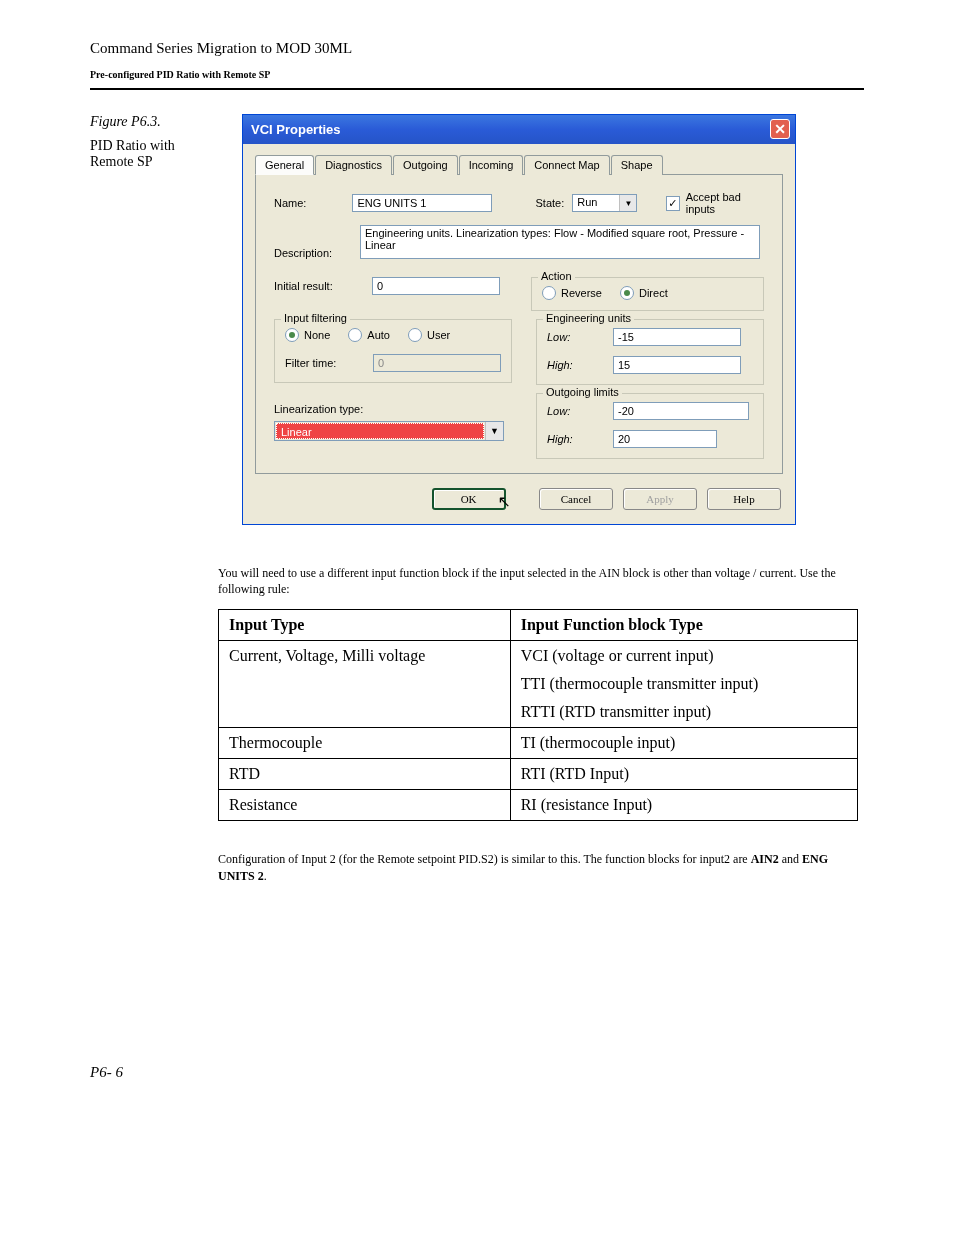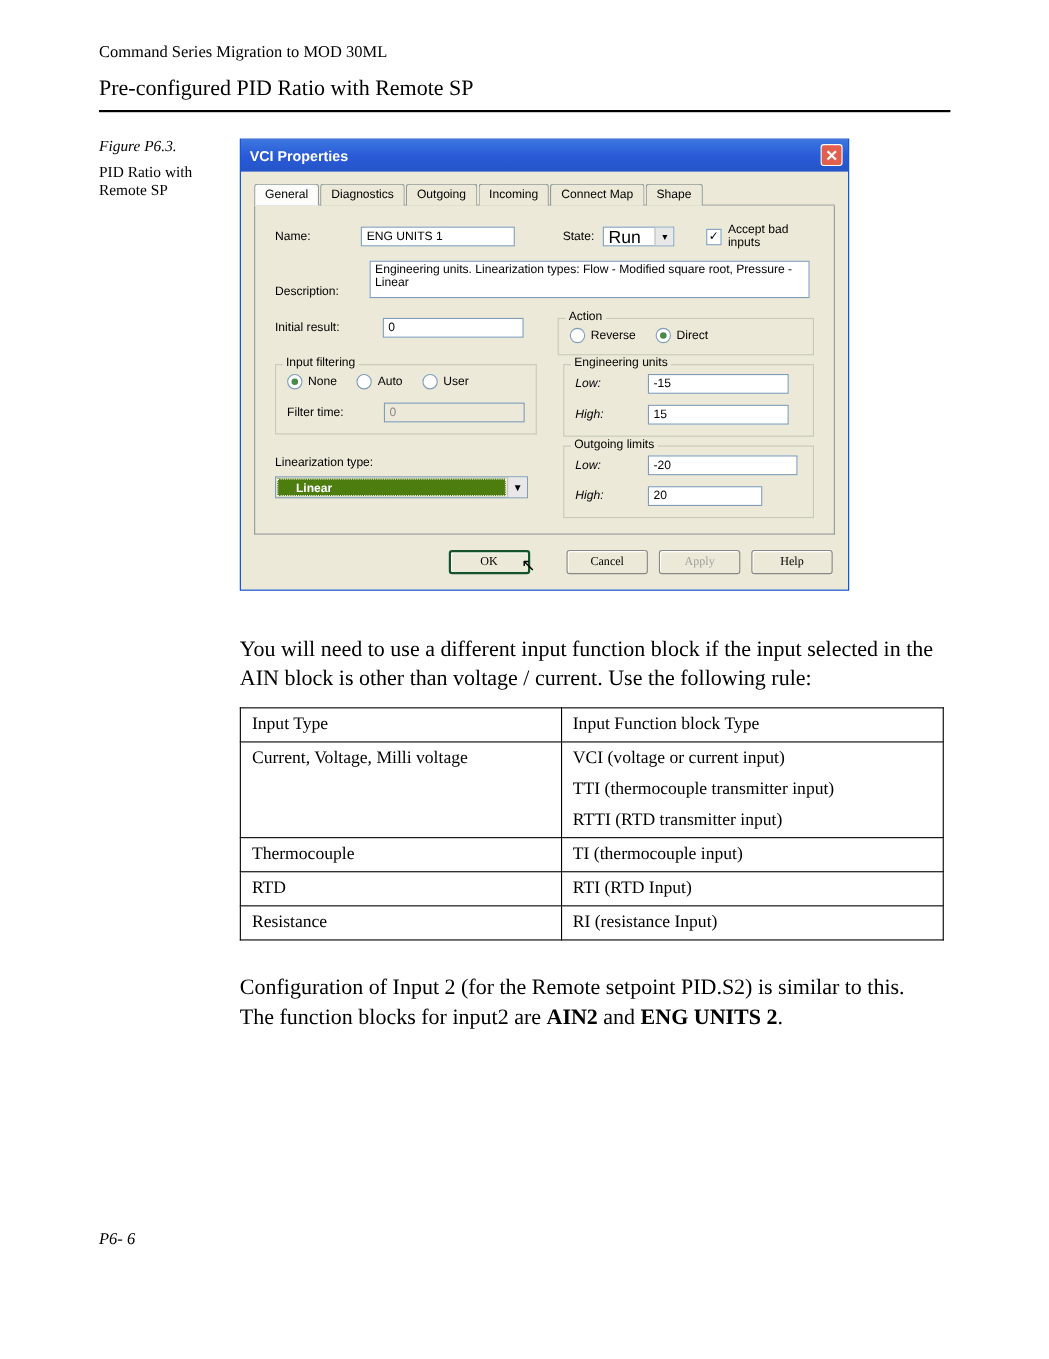--- a/index.html
+++ b/index.html
@@ -1,62 +1,62 @@
 <!DOCTYPE html>
 <html><head>
 <meta charset="utf-8">
 <style>
 body { margin:0; padding:40px 90px 40px 90px; font-family:"Times New Roman",serif; font-size:16px; color:#000; background:#fff; width:954px; box-sizing:border-box; }
 .doc-header-small { font-size:15px; margin-bottom:12px; }
-.doc-header-bold { font-size:20px; font-weight:normal; margin-bottom:8px; }
+.doc-header-bold { font-size:10px; font-weight:bold; margin-bottom:8px; }
 .hr { border:none; border-top:2px solid #000; margin:6px 0 24px 0; }
 .figure-row { display:flex; align-items:flex-start; gap:28px; }
 .figure-caption { width:100px; font-size:14px; }
 .figure-caption .fig-title { font-style:italic; margin-bottom:8px; }
 
-.dialog { width:552px; background:#ece9d8; border:1px solid #0046d5; font-family:Tahoma,Arial,sans-serif; font-size:11px; color:#000; box-shadow:0 0 0 1px #ece9d8 inset; }
+.dialog { width:552px; background:#ece9d8; border:1px solid #0046d5; font-family:Tahoma,Arial,sans-serif; font-size:11px; color:#000; box-shadow:0 0 0 1px #ece9d8 inset;margin-left:24px; }
 .titlebar { background:linear-gradient(to bottom,#3b77e0,#2a5bd7 50%,#2554c7); color:#fff; font-weight:bold; font-size:13px; padding:4px 5px 5px 8px; display:flex; justify-content:space-between; align-items:center; }
 .close-x { width:20px; height:20px; background:#e25f4e; border:1px solid #fff; border-radius:3px; box-sizing:border-box; display:flex; align-items:center; justify-content:center; color:#fff; font-weight:bold; font-size:14px; line-height:1; }
 .dialog-body { padding:10px 12px 14px 12px; }
 .tabs { display:flex; gap:1px; border-bottom:1px solid #919b9c; margin-bottom:0; }
 .tab { padding:3px 9px; background:#ece9d8; border:1px solid #919b9c; border-bottom:none; border-radius:3px 3px 0 0; position:relative; top:1px; }
 .tab.active { background:#fcfcfa; font-weight:normal; z-index:2; border-bottom:1px solid #fcfcfa; }
 .tabpanel { background:#ece9d8; border:1px solid #919b9c; border-top:none; padding:16px 18px 14px 18px; }
 .row { display:flex; align-items:center; gap:8px; margin-bottom:10px; }
 .text-input { height:18px; border:1px solid #7f9db9; background:#fff; padding:1px 4px; font-family:Tahoma,Arial,sans-serif; font-size:11px; box-sizing:border-box; }
 .text-input.disabled { background:#ece9d8; color:#888; }
 .label-cell { width:78px; }
 .small-label { width:58px; display:inline-block;font-style:italic; }
 .select-wrap { display:flex; border:1px solid #7f9db9; background:#fff; height:18px; box-sizing:border-box; }
 .select-wrap.sel-run { width:72px; }
-.select-wrap .sel-val { flex:1; padding:1px 4px; font-size:16px; }
+.select-wrap .sel-val { flex:1; padding:1px 4px; font-size:11px; }
 .select-wrap .arrow { width:16px; background:#e8e8e8; border-left:1px solid #c0c0c0; display:flex; align-items:center; justify-content:center; font-size:8px; }
 .fieldset { border:1px solid #c8c8b8; padding:8px 10px 10px 10px; margin-top:8px; position:relative; }
 .fieldset .legend { position:absolute; top:-8px; left:6px; background:#ece9d8; padding:0 3px; font-size:11px; }
 .radio-set { display:flex; gap:18px; }
 .radio-item { display:flex; align-items:center; gap:5px; }
 .flex2col { display:flex; gap:24px; }
 .flex2col > div { flex:1; }
 .chk { display:flex; align-items:center; gap:6px; }
 .chk-box { width:13px; height:13px; border:1px solid #7f9db9; background:#fff; display:flex; align-items:center; justify-content:center; font-size:11px; line-height:1;}
 .radio-dot { width:12px; height:12px; border:1px solid #7f9db9; border-radius:50%; background:#fff; display:flex; align-items:center; justify-content:center; }
 .radio-dot .fill { width:6px; height:6px; border-radius:50%; background:#4a8a4a; }
 .lin-select { border:1px solid #7f9db9; display:flex; height:20px; box-sizing:border-box; width:230px; }
-.lin-select .val { flex:1; background:#4d7c0f; color:#fff; padding:2px 16px; border:1px dotted #fff; margin:1px;font-weight:bold; }
+.lin-select .val { flex:1; background:#ef4444; color:#fff; padding:2px 4px; border:1px dotted #fff; margin:1px; }
 .lin-select .arrow { width:17px; background:#e8e8e8; border-left:1px solid #c0c0c0; display:flex; align-items:center; justify-content:center; font-size:9px; }
 .dlg-buttons { display:flex; justify-content:flex-end; gap:10px; margin-top:14px; padding-right:2px; }
 .win-btn { width:74px; height:22px; border:1px solid #888; background:#ece9d8; font-family:Tahoma; font-size:11px; border-radius:3px; box-shadow:inset 1px 1px 0 #fff; }
 .win-btn.default-btn { border:2px solid #14532d; }
 .win-btn.disabled-btn { color:#a0a0a0; }
 .cursor-arrow { position:relative; left:-18px; top:4px; font-size:16px; color:#000; pointer-events:none; }
 
-.body-text { margin:40px 0 12px 128px; font-size:20px; line-height:1.35; width:640px; }
+.body-text { margin:40px 0 12px 128px; font-size:12px; line-height:1.35; width:640px; }
 .doc-table { border-collapse:collapse; margin-left:128px; width:640px; font-size:16px; }
 .doc-table th,.doc-table td { border:1px solid #000; padding:6px 10px; text-align:left; vertical-align:top; font-weight:normal;}
-.doc-table th { font-weight:normal; }
+.doc-table th { font-weight:bold; }
 .page-num { font-style:italic; font-size:15px; margin-top:180px; }
 textarea.text-input { resize:none; height:34px; width:400px; }
 </style>
 </head>
 <body>
 
 <div class="doc-header-small">Command Series Migration to MOD 30ML</div>
 <div class="doc-header-bold">Pre-configured PID Ratio with Remote SP</div>
 <hr class="hr">
 

